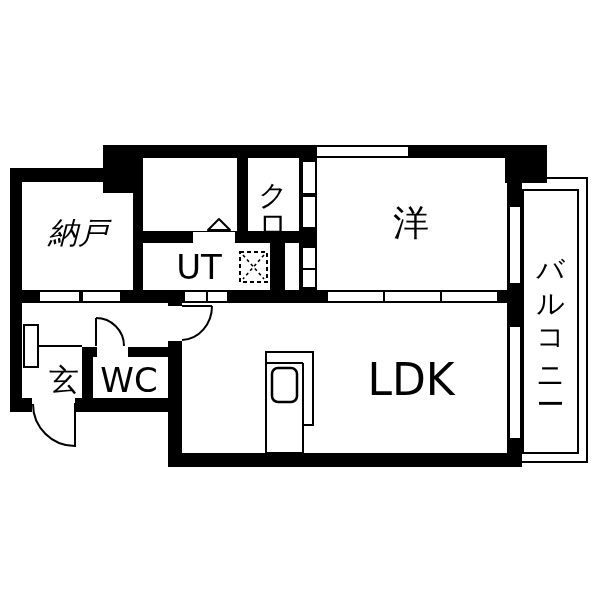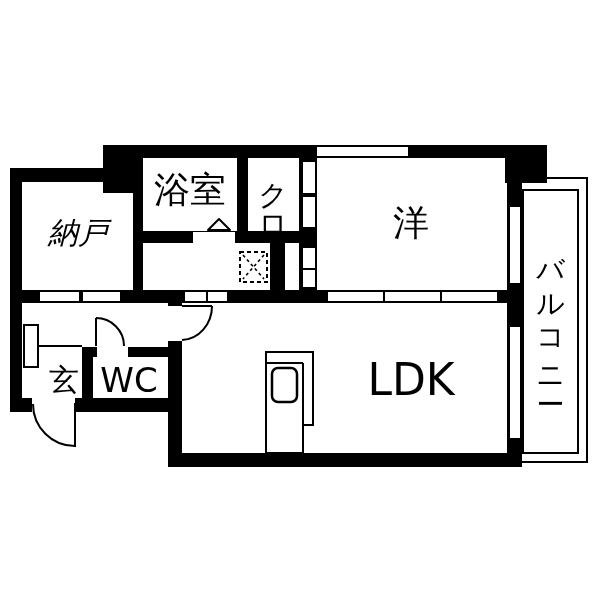--- a/index.html
+++ b/index.html
@@ -109,21 +109,21 @@
 
     <g>
       <path d="M266 352 H313 V425 H303 V453 H266 Z" fill="#ffffff" stroke="#000" stroke-width="2"></path>
       <line x1="266" y1="363" x2="303" y2="363" stroke="#000" stroke-width="2"></line>
       <line x1="303" y1="363" x2="303" y2="425" stroke="#000" stroke-width="2"></line>
       <rect x="272" y="368" width="25" height="34" rx="6" fill="#ffffff" stroke="#000" stroke-width="2.5"></rect>
     </g>
   </svg>
 
   <div class="room-label lbl-nando">納戸</div>
-  <div class="room-label lbl-bath">浴室</div>
   <div class="room-label lbl-closet vert">クロ</div>
   <div class="room-label lbl-west">洋</div>
+  <div class="room-label lbl-ut">UT</div>
   <div class="room-label lbl-genkan">玄</div>
   <div class="room-label lbl-wc">WC</div>
   <div class="room-label lbl-ldk">LDK</div>
   <div class="room-label lbl-balcony vert">バルコニー</div>
 
 </div>
 
 </body></html>

